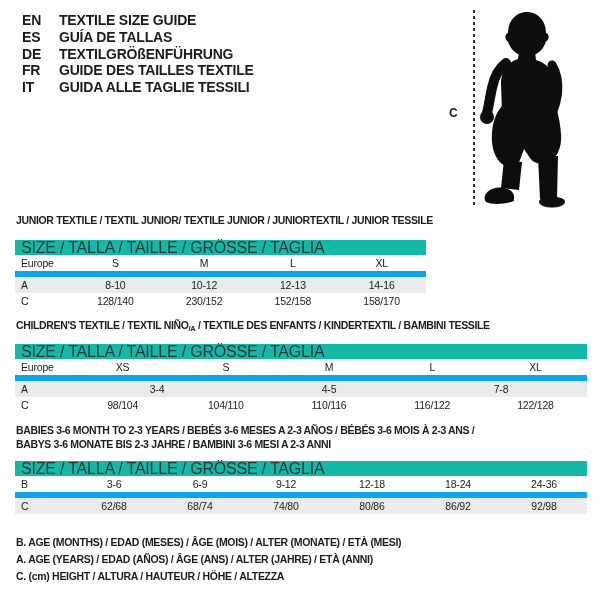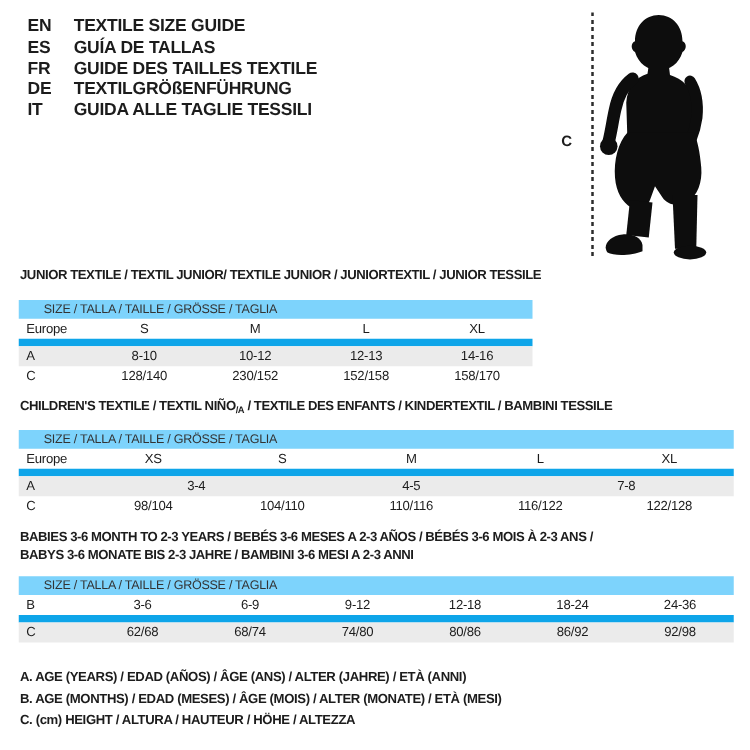--- a/index.html
+++ b/index.html
@@ -24,22 +24,22 @@
   
   .tbl-title{font-weight:bold;font-size:10.5px;letter-spacing:-0.35px;white-space:nowrap;}
   .tbl-title sub{font-size:7.5px;vertical-align:-2px;}
   .t1-title{left:16px;top:214px;}
   .t2-title{left:16px;top:319px;}
   .t3-title{left:16px;top:424px;line-height:13.5px;}
   .size-table{background:#fff;}
   .t1{left:15px;top:240px;width:411px;}
   .t2{left:15px;top:344px;width:572px;}
   .t3{left:15px;top:461px;width:572px;}
-  .tbl-bar{background:#7dd3fc;height:15px;line-height:15px;padding-left:20px;
-    font-size:10px;color:#333333;letter-spacing:-0.2px;}
+  .tbl-bar{background:#14b8a6;height:15px;line-height:15px;padding-left:6px;
+    font-size:16px;color:#333333;letter-spacing:-0.2px;}
   .trow{display:flex;height:16px;line-height:16px;font-size:10.5px;letter-spacing:-0.2px;}
   .trow.shade{background:#ebebeb;}
   .trow.bordered{border-bottom:6px solid #0ea5e9;}
   .tlabel{width:50px;flex:none;padding-left:6px;}
   .tcell{flex:1;text-align:center;}
 
   
   .legend{left:16px;top:534px;}
   .legend-line{font-weight:bold;font-size:10.5px;line-height:17.2px;letter-spacing:-0.3px;white-space:nowrap;}
 </style>
@@ -49,26 +49,26 @@
 <div class="abs lang-list">
   <div class="lang-row">
     <span class="lang-code">EN</span>
     <span class="lang-label">TEXTILE SIZE GUIDE</span>
   </div>
   <div class="lang-row">
     <span class="lang-code">ES</span>
     <span class="lang-label">GUÍA DE TALLAS</span>
   </div>
   <div class="lang-row">
+    <span class="lang-code">DE</span>
+    <span class="lang-label">TEXTILGRÖßENFÜHRUNG</span>
+  </div>
+  <div class="lang-row">
     <span class="lang-code">FR</span>
     <span class="lang-label">GUIDE DES TAILLES TEXTILE</span>
-  </div>
-  <div class="lang-row">
-    <span class="lang-code">DE</span>
-    <span class="lang-label">TEXTILGRÖßENFÜHRUNG</span>
   </div>
   <div class="lang-row">
     <span class="lang-code">IT</span>
     <span class="lang-label">GUIDA ALLE TAGLIE TESSILI</span>
   </div>
 </div>
 
 <div class="abs height-line"></div>
 <div class="abs height-label">C</div>
 <svg class="abs baby-svg" width="100" height="198" viewBox="0 0 100 198">
@@ -166,16 +166,16 @@
     <span class="tcell">62/68</span>
     <span class="tcell">68/74</span>
     <span class="tcell">74/80</span>
     <span class="tcell">80/86</span>
     <span class="tcell">86/92</span>
     <span class="tcell">92/98</span>
   </div>
 </div>
 
 <div class="abs legend">
+  <div class="legend-line">B. AGE (MONTHS) / EDAD (MESES) / ÂGE (MOIS) / ALTER (MONATE) / ETÀ (MESI)</div>
   <div class="legend-line">A. AGE (YEARS) / EDAD (AÑOS) / ÂGE (ANS) / ALTER (JAHRE) / ETÀ (ANNI)</div>
-  <div class="legend-line">B. AGE (MONTHS) / EDAD (MESES) / ÂGE (MOIS) / ALTER (MONATE) / ETÀ (MESI)</div>
   <div class="legend-line">C. (cm) HEIGHT / ALTURA / HAUTEUR / HÖHE / ALTEZZA</div>
 </div>
 
 </body></html>

